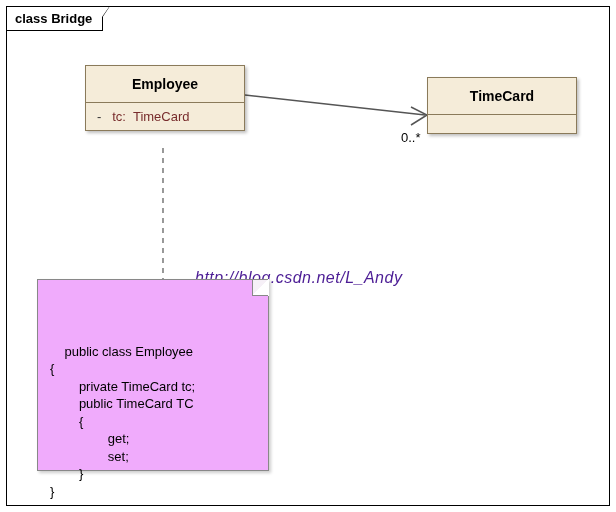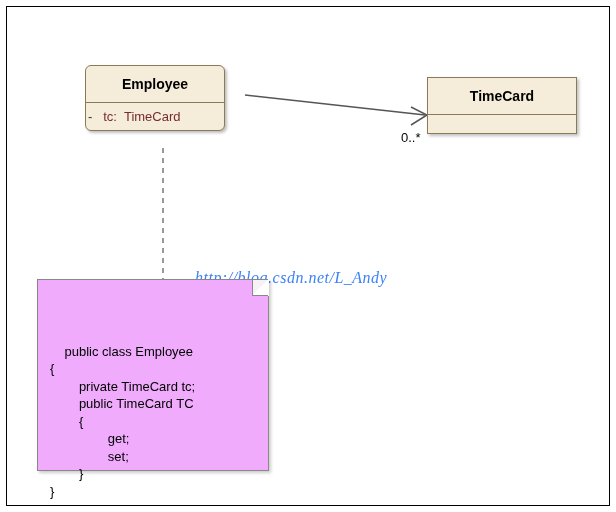--- a/index.html
+++ b/index.html
@@ -60,21 +60,21 @@
     box-shadow: 2px 2px 3px rgba(0,0,0,0.25);
   }
   .uml-class .name-compartment {
     text-align: center;
     font-weight: bold;
     padding: 10px 8px;
     border-bottom: 1px solid #8a7a5a;
     font-size: 14px;
   }
   .uml-class .attr-compartment {
-    padding: 6px 2px;
+    padding: 6px 11px;
     min-height: 18px;
   }
   .attr-line {
     white-space: pre;
     color: #000;
     font-size: 13px;
   }
   .attr-line .vis { color:#333; }
   .attr-line .nm { color:#782c2c; }
   .attr-line .tp { color:#782c2c; }
@@ -105,41 +105,44 @@
     background: linear-gradient(135deg, transparent 0 49%, #fff 50% 100%);
   }
   .svg-overlay {
     position: absolute;
     left: 0; top: 0;
     width: 100%; height: 100%;
     pointer-events: none;
   }
   .watermark {
     position: absolute;
-    color: #3b82f6;
-    font-family: Liberation Serif, serif;
+    color: #4c1d95;
+    font-family: Liberation Sans, sans-serif;
     font-style: italic;
     font-size: 16px;
     letter-spacing: 0.5px;
   }
 </style>
 </head>
 <body>
 
 <div class="frame">
+  <div class="frame-label">
+    <span>class Bridge</span>
+  </div>
 
   <svg class="svg-overlay">
 
     <line x1="238" y1="88" x2="418" y2="108" stroke="#555" stroke-width="1.5"></line>
     <polyline points="404,100 420,108 404,118" fill="none" stroke="#555" stroke-width="1.5"></polyline>
 
     <line x1="156" y1="141" x2="156" y2="272" stroke="#555" stroke-width="1.2" stroke-dasharray="5,5"></line>
   </svg>
 
-  <div class="uml-class" style="left:78px; top:58px; width:140px;border-radius:6px;">
+  <div class="uml-class" style="left:78px; top:58px; width:160px;">
     <div class="name-compartment">Employee</div>
     <div class="attr-compartment">
       <div class="attr-line"><span class="vis">-</span>   <span class="nm">tc:</span>  <span class="tp">TimeCard</span></div>
     </div>
   </div>
 
   <div class="uml-class" style="left:420px; top:70px; width:150px;">
     <div class="name-compartment">TimeCard</div>
     <div class="attr-compartment"></div>
   </div>

